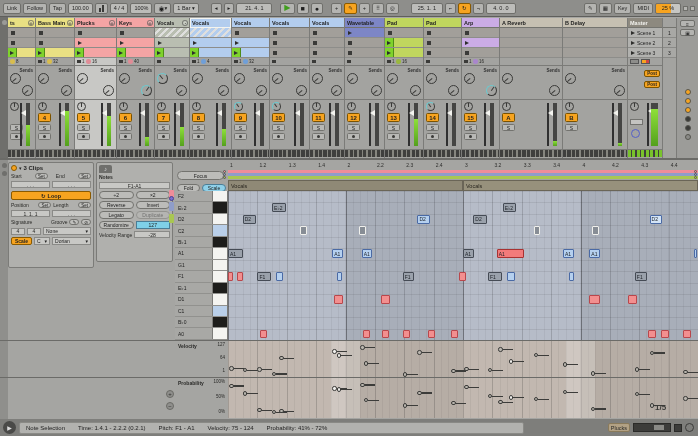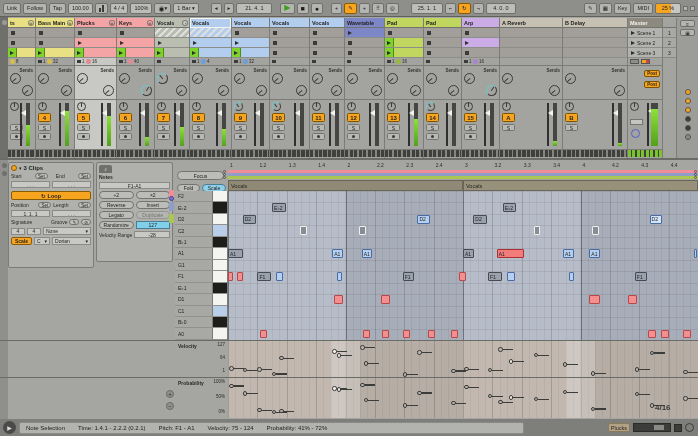--- a/index.html
+++ b/index.html
@@ -1415,21 +1415,21 @@
           <div class="tail"></div>
           <div class="dotc"></div>
         </div>
         <div class="mk" style="left: 455.312px; top: 18.36px;">
           <div class="tail"></div>
           <div class="dotc"></div>
         </div>
       </div>
     <div class="lanebtn" style="top:230px">+</div>
     <div class="lanebtn" style="top:242px">−</div>
-    <div id="gridlabel">4/16</div>
+    <div id="gridlabel">1/5</div>
   </div>
 
   <div id="statusbar">
     <div id="sbcircle">▶</div>
     <div id="sbbox">
       <span>Note Selection</span>
       <span>Time: 1.4.1 - 2.2.2 (0.2.1)</span>
       <span>Pitch: F1 - A1</span>
       <span>Velocity: 75 - 124</span>
       <span>Probability: 41% - 72%</span>

